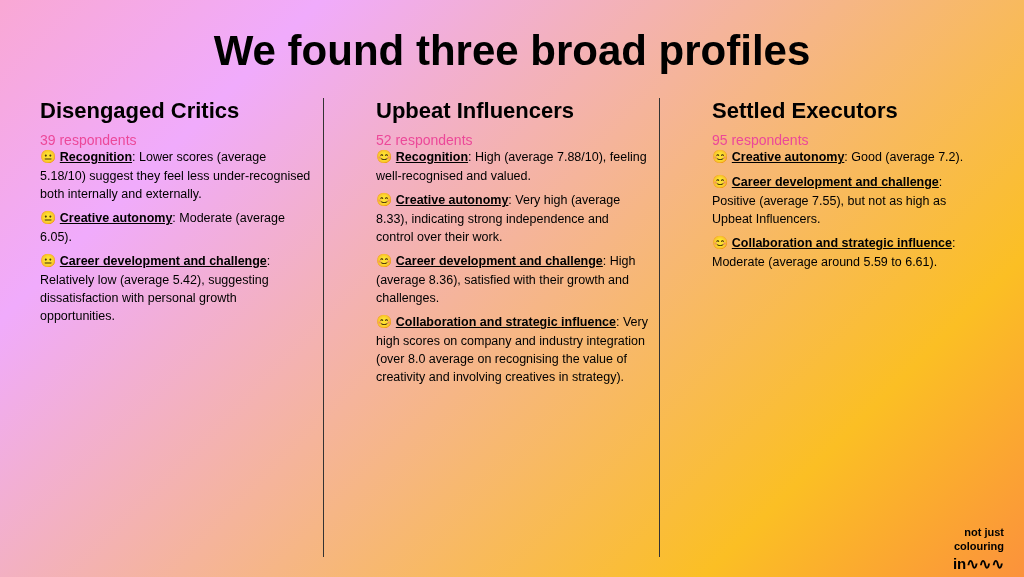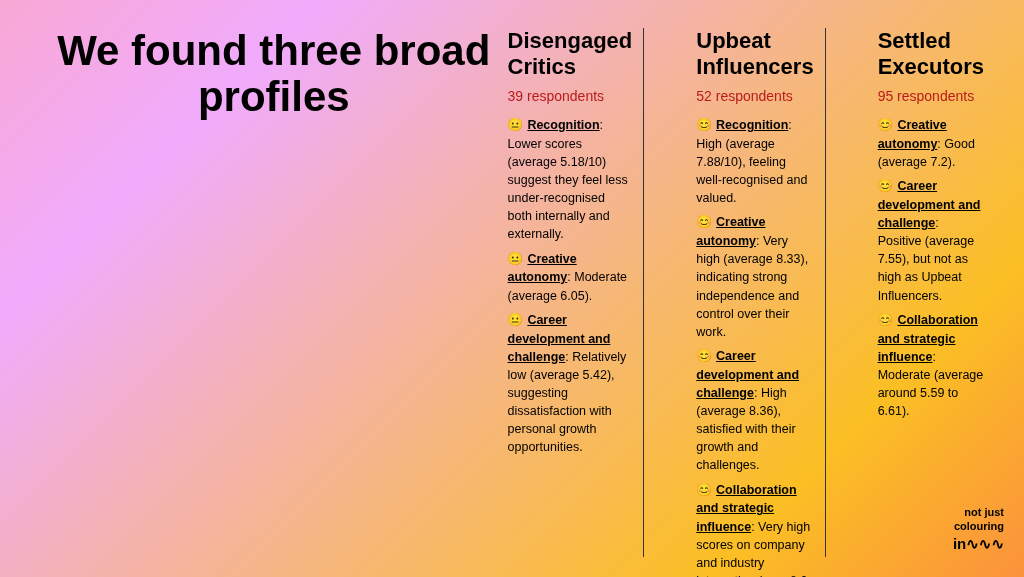--- a/index.html
+++ b/index.html
@@ -11,21 +11,21 @@
       font-family: 'Arial', sans-serif;
       background: linear-gradient(135deg, #f9a8d4 0%, #f0abfc 20%, #fbbf24 80%, #fb923c 100%);
       position: relative;
     }
 
     .main-container {
       width: 100%;
       height: 100%;
       padding: 28px 40px 20px 40px;
       display: flex;
-      flex-direction: row;
+      flex-direction: column;
     }
 
     .main-title {
       text-align: center;
       font-size: 42px;
       font-weight: 900;
       color: #000;
       margin-bottom: 24px;
       line-height: 1.1;
     }
@@ -63,22 +63,22 @@
 
     .profile-title {
       font-size: 22px;
       font-weight: 700;
       color: #000;
       margin-bottom: 8px;
     }
 
     .respondents {
       font-size: 14px;
-      color: #b91c1c;
-      margin-bottom: 12px;
+      color: #ec4899;
+      margin-bottom: 0;
     }
 
     .profile-content {
       font-size: 12.5px;
       color: #000;
       line-height: 1.45;
     }
 
     .profile-item {
       margin-bottom: 6px;
@@ -88,21 +88,21 @@
       font-size: 13px;
     }
 
     u {
       text-decoration: underline;
       font-weight: 700;
     }
 
     .branding {
       position: absolute;
-      bottom: 24px;
+      bottom: 4px;
       right: 20px;
       text-align: right;
       font-size: 11px;
       font-weight: 700;
       color: #000;
       line-height: 1.3;
     }
 
     .branding-wave {
       font-size: 15px;

